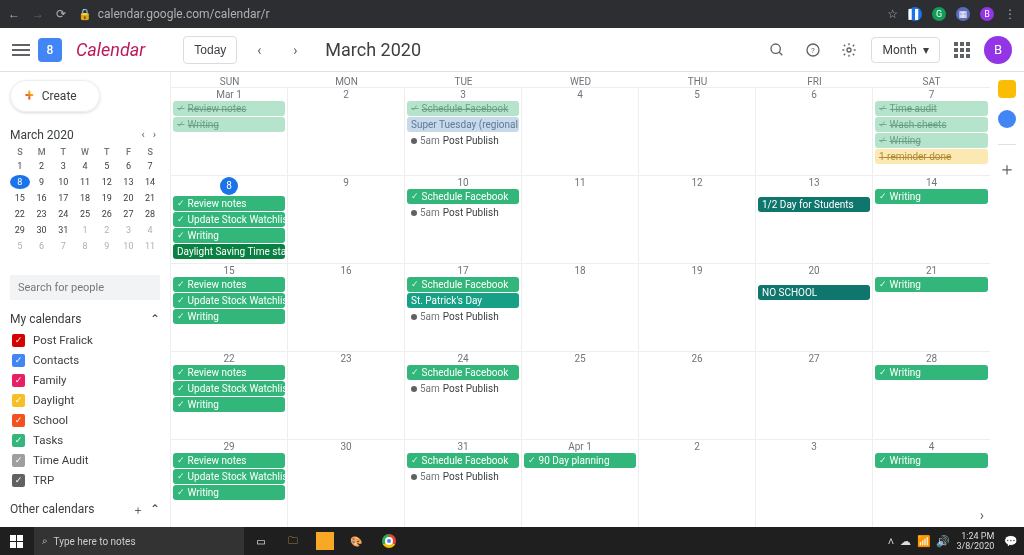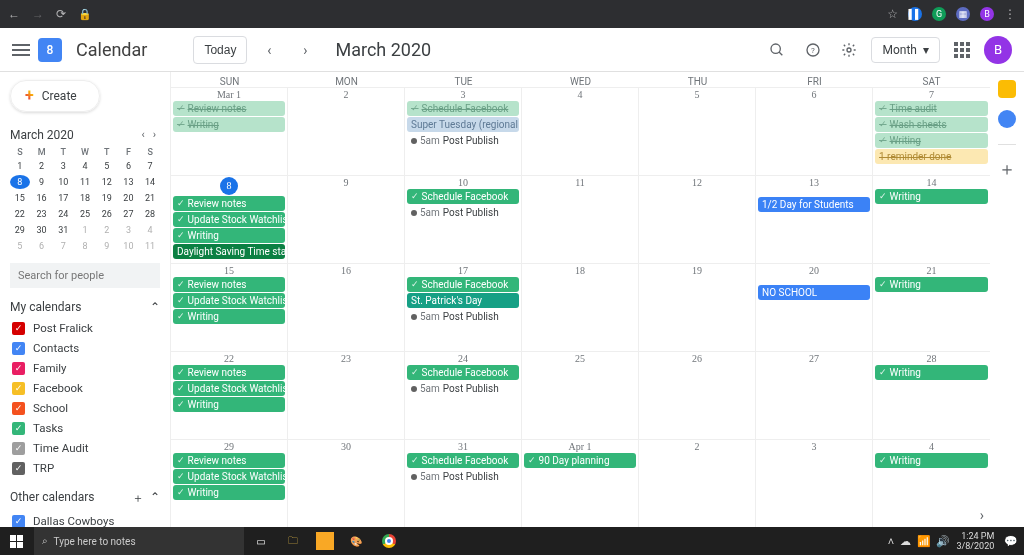--- a/index.html
+++ b/index.html
@@ -11,21 +11,21 @@
   .chrome-bar .url { display:flex; align-items:center; gap:6px; margin-left:6px; flex:1; }
   .chrome-bar .lock { font-size:11px; }
   .chrome-right { display:flex; align-items:center; gap:10px; margin-left:auto; }
   .chrome-dot { width:14px; height:14px; border-radius:50%; display:inline-flex; align-items:center; justify-content:center; font-size:9px; color:#fff; }
 
   
   .gcal-header { height:44px; display:flex; align-items:center; padding:0 12px; border-bottom:1px solid #e0e0e0; gap:8px; }
   .menu-icon { width:18px; display:flex; flex-direction:column; gap:3px; cursor:pointer; }
   .menu-icon span { height:2px; background:#5f6368; }
   .gcal-logo { width:24px; height:24px; background:#4285f4; color:#fff; border-radius:4px; display:flex; align-items:center; justify-content:center; font-size:12px; font-weight:500; }
-  .gcal-title { font-size:18px; color:#404040; margin-left:6px; margin-right:38px; }
+  .gcal-title { font-size:18px; color:#be185d; margin-left:6px; margin-right:30px;font-style:italic; }
   .today-btn { border:1px solid #dadce0; border-radius:4px; padding:6px 10px; font-size:12px; color:#3c4043; background:#fff; cursor:pointer; }
   .nav-arrow { width:28px; height:28px; display:flex; align-items:center; justify-content:center; color:#5f6368; cursor:pointer; font-size:14px; border-radius:50%; }
   .month-title { font-size:18px; color:#3c4043; margin-left:8px; }
   .hdr-spacer { flex:1; }
   .hdr-icon { width:28px; height:28px; display:flex; align-items:center; justify-content:center; color:#5f6368; cursor:pointer; border-radius:50%; }
   .view-dd { border:1px solid #dadce0; border-radius:4px; padding:5px 10px; font-size:12px; color:#3c4043; display:flex; align-items:center; gap:6px; cursor:pointer; }
   .apps-grid { display:grid; grid-template-columns:repeat(3,4px); grid-auto-rows:4px; gap:2px; }
   .apps-grid span { background:#5f6368; }
   .avatar { width:28px; height:28px; border-radius:50%; background:#9334e6; color:#fff; display:flex; align-items:center; justify-content:center; font-size:13px; }
 
@@ -39,48 +39,48 @@
   .mini-hdr { display:flex; align-items:center; margin-top:14px; font-size:12px; color:#3c4043; }
   .mini-hdr .sp { flex:1; }
   .mini-nav { color:#5f6368; padding:2px 4px; cursor:pointer; font-size:11px; }
 
   .mini-grid { display:grid; grid-template-columns:repeat(7,1fr); gap:2px; margin-top:4px; font-size:9px; color:#70757a; text-align:center; }
   .mini-grid .dh { font-weight:500; }
   .mini-grid .d { padding:2px 0; cursor:pointer; border-radius:50%; color:#3c4043; }
   .mini-grid .d.dim { color:#b0b0b0; }
   .mini-grid .d.today { background:#1a73e8; color:#fff; }
 
-  .search-people { margin-top:10px; background:#f1f3f4; border-radius:0; padding:6px 8px; font-size:11px; color:#777; }
+  .search-people { margin-top:22px; background:#f1f3f4; border-radius:0; padding:6px 8px; font-size:11px; color:#777; }
 
   .section-hdr { display:flex; align-items:flex-start; margin-top:12px; font-size:12px; color:#3c4043; cursor:pointer; }
   .section-hdr .sp { flex:1; }
   .cal-list { margin-top:4px; }
   .cal-item { display:flex; align-items:center; gap:8px; padding:3px 2px; font-size:11.5px; color:#3c4043; }
   .cal-cb { width:13px; height:13px; border-radius:2px; display:flex; align-items:center; justify-content:center; color:#fff; font-size:9px; }
 
   
   .main { flex:1; display:flex; flex-direction:column; border-left:1px solid #eee; position:relative; }
   .dow-row { display:grid; grid-template-columns:repeat(7,1fr); font-size:10px; color:#70757a; text-align:center; padding-top:4px; }
   .weeks { flex:1; display:grid; grid-template-rows:repeat(5,1fr); }
   .week { display:grid; grid-template-columns:repeat(7,1fr); border-top:1px solid #eee; }
   .day { border-right:1px solid #eee; padding:1px 2px 2px 2px; overflow:hidden; position:relative; }
   .day:last-child { border-right:none; }
-  .dnum { text-align:center; font-size:10px; color:#70757a; margin-bottom:1px;font-family:Liberation Serif, serif; }
+  .dnum { text-align:center; font-size:10px; color:#70757a; margin-bottom:1px; }
   .dnum.today span { background:#1a73e8; color:#fff; border-radius:50%; display:inline-block; width:18px; height:18px; line-height:18px; }
   .dnum span { display:inline-block; min-width:14px; }
 
   .ev { font-size:10px; border-radius:3px; padding:1px 4px; margin:1px 0; white-space:nowrap; overflow:hidden; text-overflow:ellipsis; display:flex; align-items:center; gap:3px; line-height:13px;}
   .ev .chk { font-size:9px; opacity:.85; }
   .ev.green { background:#33b679; color:#fff; }
   .ev.green-dim { background:#b6e3cb; color:#6aa086; text-decoration:line-through; }
   .ev.green-dim .chk{ color:#6aa086; }
   .ev.teal { background:#0b8043; color:#fff; }
   .ev.teal2 { background:#16a085; color:#fff; }
   .ev.blue-dim { background:#c7d9ea; color:#5f7a95; }
-  .ev.orange { background:#3b82f6; color:#fff;margin-top:9px; }
+  .ev.orange { background:#0f766e; color:#fff;margin-top:9px; }
   .ev.yellow-dim { background:#fce8b2; color:#b08b35; text-decoration:line-through;}
   .ev.timed { background:transparent; color:#3c4043; }
   .ev.timed .dot { width:6px; height:6px; border-radius:50%; display:inline-block; }
 
   
   .side-panel { width:34px; display:flex; flex-direction:column; align-items:center; padding-top:8px; gap:12px; }
   .sp-icon { width:18px; height:18px; border-radius:4px; }
   .sp-plus { color:#5f6368; font-size:18px; }
   .side-arrow { position:absolute; bottom:4px; right:6px; color:#5f6368; font-size:14px;}
 
@@ -100,20 +100,21 @@
 <body>
 
 <div class="chrome-bar">
   <div class="nav-icons">
     <span>←</span>
     <span style="opacity:.4">→</span>
     <span>⟳</span>
   </div>
   <div class="url">
     <span class="lock">🔒</span>
+    <span>calendar.google.com/calendar/r</span>
   </div>
   <div class="chrome-right">
     <span>☆</span>
     <span class="chrome-dot" style="background:#1a73e8">▌▌</span>
     <span class="chrome-dot" style="background:#0f9d58">G</span>
     <span class="chrome-dot" style="background:#5c6bc0">▦</span>
     <span class="chrome-dot" style="background:#9334e6">B</span>
     <span>⋮</span>
   </div>
 </div>
@@ -250,21 +251,21 @@
         <div class="cal-item">
           <div class="cal-cb" style="background: rgb(66, 133, 244);">✓</div>
           <span>Contacts</span>
         </div>
         <div class="cal-item">
           <div class="cal-cb" style="background: rgb(233, 30, 99);">✓</div>
           <span>Family</span>
         </div>
         <div class="cal-item">
           <div class="cal-cb" style="background: rgb(246, 191, 38);">✓</div>
-          <span>Facebook</span>
+          <span>Daylight</span>
         </div>
         <div class="cal-item">
           <div class="cal-cb" style="background: rgb(244, 81, 30);">✓</div>
           <span>School</span>
         </div>
         <div class="cal-item">
           <div class="cal-cb" style="background: rgb(51, 182, 121);">✓</div>
           <span>Tasks</span>
         </div>
         <div class="cal-item">

